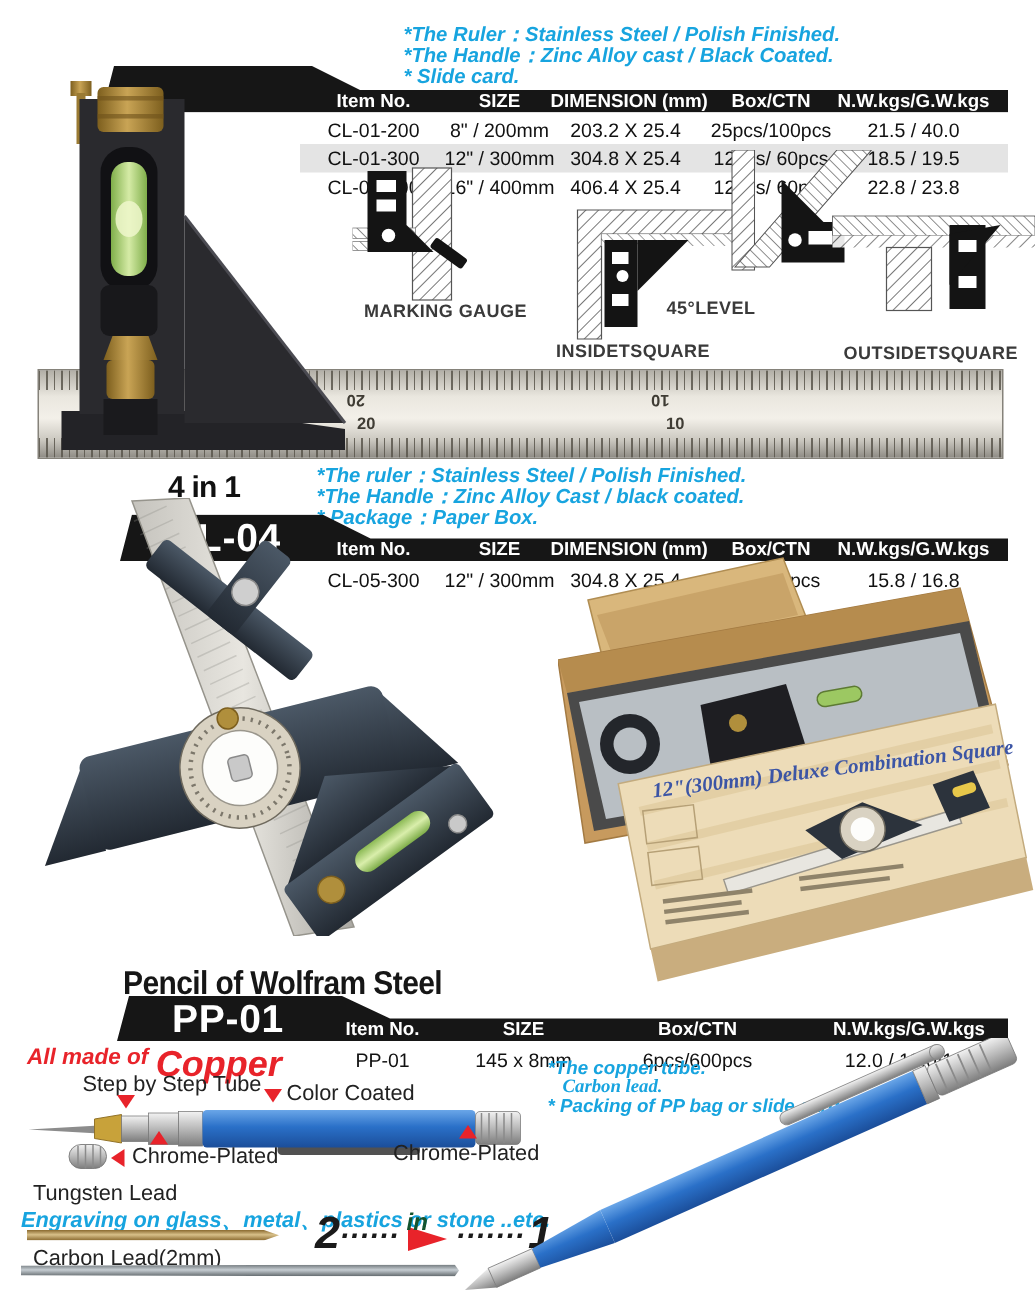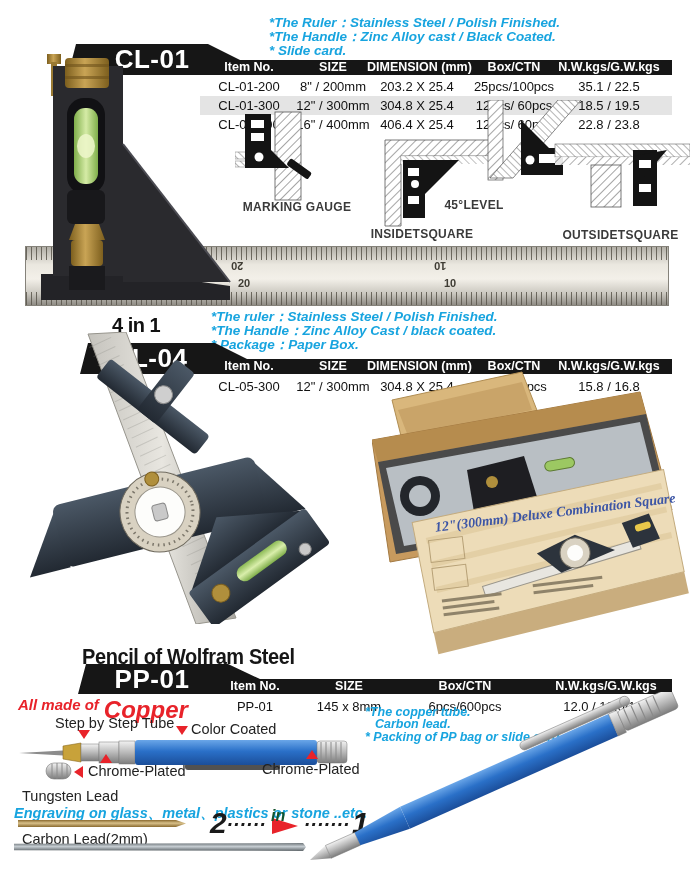--- a/index.html
+++ b/index.html
@@ -29,21 +29,21 @@
   .k4{left:464px;width:100px}.k5{left:547px;width:124px}
   .q1{left:206px;width:98px}.q2{left:298px;width:102px}.q3{left:413px;width:104px}
   .q4{left:543px;width:126px}
   #band1{left:200px;top:96px;width:472px;height:19px;background:#e4e4e4;}
   
   .notes{position:absolute;color:#17a4df;font-weight:bold;font-style:italic;font-size:13.5px;
          line-height:14px;white-space:nowrap;}
   #n1{left:269px;top:16px;}
   #n2{left:211px;top:310px;}
   #n3{left:365px;top:706px;font-size:12.5px;line-height:12.4px;}
-  #n3 .ind{padding-left:10px;}
+  #n3 .ind{padding-left:10px;font-family:Liberation Serif, serif;}
   
   #badge{left:112px;top:314px;font-size:20px;font-weight:900;color:#111;letter-spacing:-0.5px;}
   #pptitle{left:82px;top:644px;font-size:20px;font-weight:900;color:#161616;letter-spacing:-0.4px;
            transform:scaleY(1.1);transform-origin:left top;}
   .dlab{position:absolute;font-size:12px;font-weight:bold;color:#3a3a3a;letter-spacing:0.3px;
         text-align:center;white-space:nowrap;}
   #dl1{left:237px;top:200px;width:120px;}
   #dl2{left:362px;top:227px;width:120px;}
   #dl3{left:434px;top:198px;width:80px;}
   #dl4{left:558px;top:228px;width:125px;}
@@ -98,36 +98,35 @@
 
 <div id="page">
 
   <div class="notes" id="n1">
     <div>*The Ruler：Stainless Steel / Polish Finished.</div>
     <div>*The Handle：Zinc Alloy cast / Black Coated.</div>
     <div>* Slide card.</div>
   </div>
 
   <div class="banner" id="b1">
-    <div class="bcode">CL-01</div>
     <div class="bh" style="left:135px;width:92px">Item No.</div>
     <div class="bh" style="left:223px;width:84px">SIZE</div>
     <div class="bh" style="left:299px;width:100px">DIMENSION (mm)</div>
     <div class="bh" style="left:396px;width:100px">Box/CTN</div>
     <div class="bh" style="left:479px;width:124px">N.W.kgs/G.W.kgs</div>
   </div>
 
   <div class="abs" id="band1"></div>
 
   <div class="trow" style="top:77px">
     <div class="tc k1">CL-01-200</div>
     <div class="tc k2">8" / 200mm</div>
     <div class="tc k3">203.2 X 25.4</div>
     <div class="tc k4">25pcs/100pcs</div>
-    <div class="tc k5">35.1 / 22.5</div>
+    <div class="tc k5">21.5 / 40.0</div>
   </div>
   <div class="trow" style="top:96px">
     <div class="tc k1">CL-01-300</div>
     <div class="tc k2">12" / 300mm</div>
     <div class="tc k3">304.8 X 25.4</div>
     <div class="tc k4">12pcs/ 60pcs</div>
     <div class="tc k5">18.5 / 19.5</div>
   </div>
   <div class="trow" style="top:115px">
     <div class="tc k1">CL-01-400</div>

